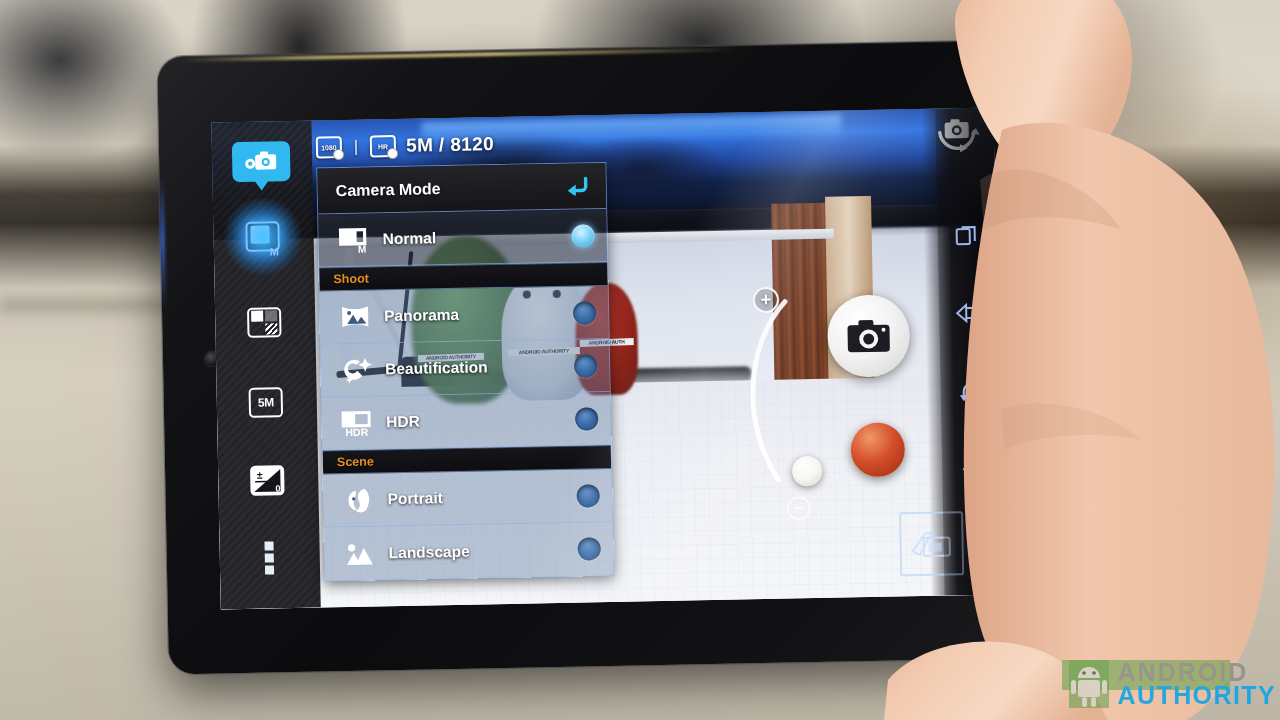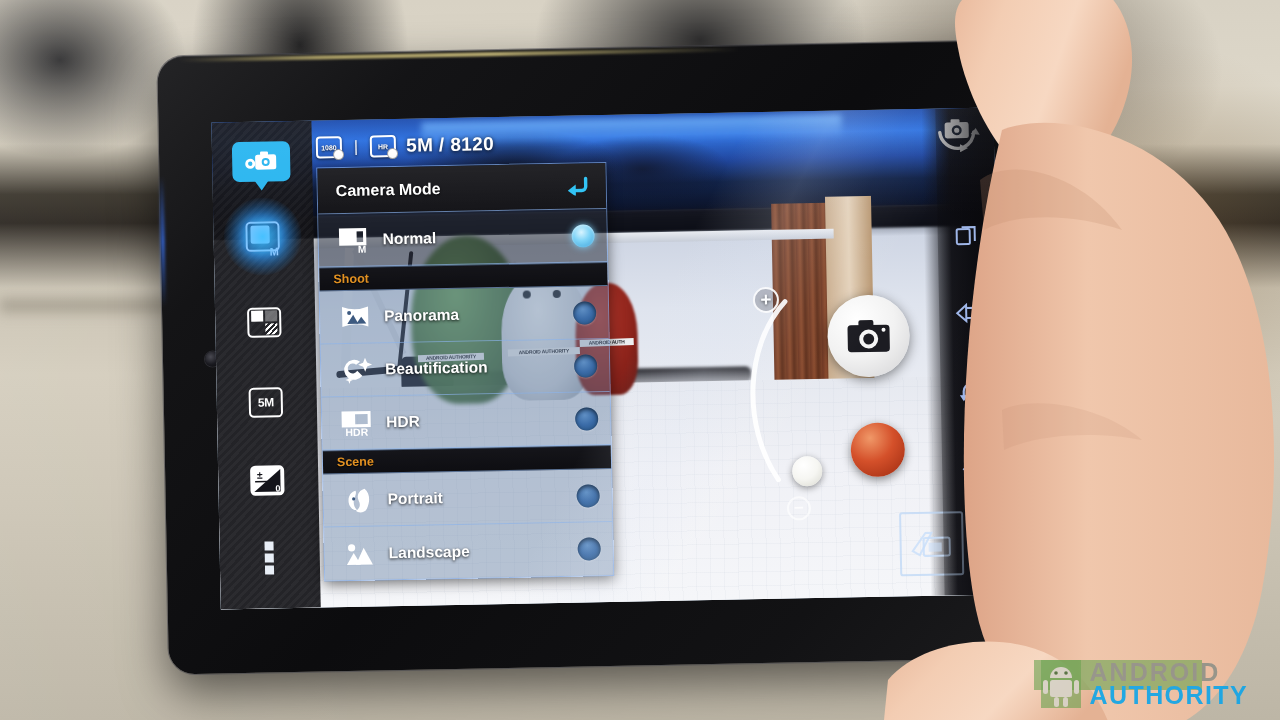--- a/index.html
+++ b/index.html
@@ -391,21 +391,21 @@
 
   
   #hand {
     position: absolute; left: 852px; top: -20px;
     width: 440px; height: 760px;
     z-index: 60; pointer-events: none;
   }
 
   
   #watermark {
-    position: absolute; right: 32px; bottom: 10px;
+    position: absolute; right: 4px; bottom: 10px;
     display: flex; align-items: center; gap: 8px;
     z-index: 80; opacity: 0.9;
   }
   #wm-text { display: flex; flex-direction: column; line-height: 0.92; }
   #wm-top {
     font-size: 25px; font-weight: bold; letter-spacing: 2px;
     color: #8f9188;
     -webkit-text-stroke: 0px;
   }
   #wm-bottom {

